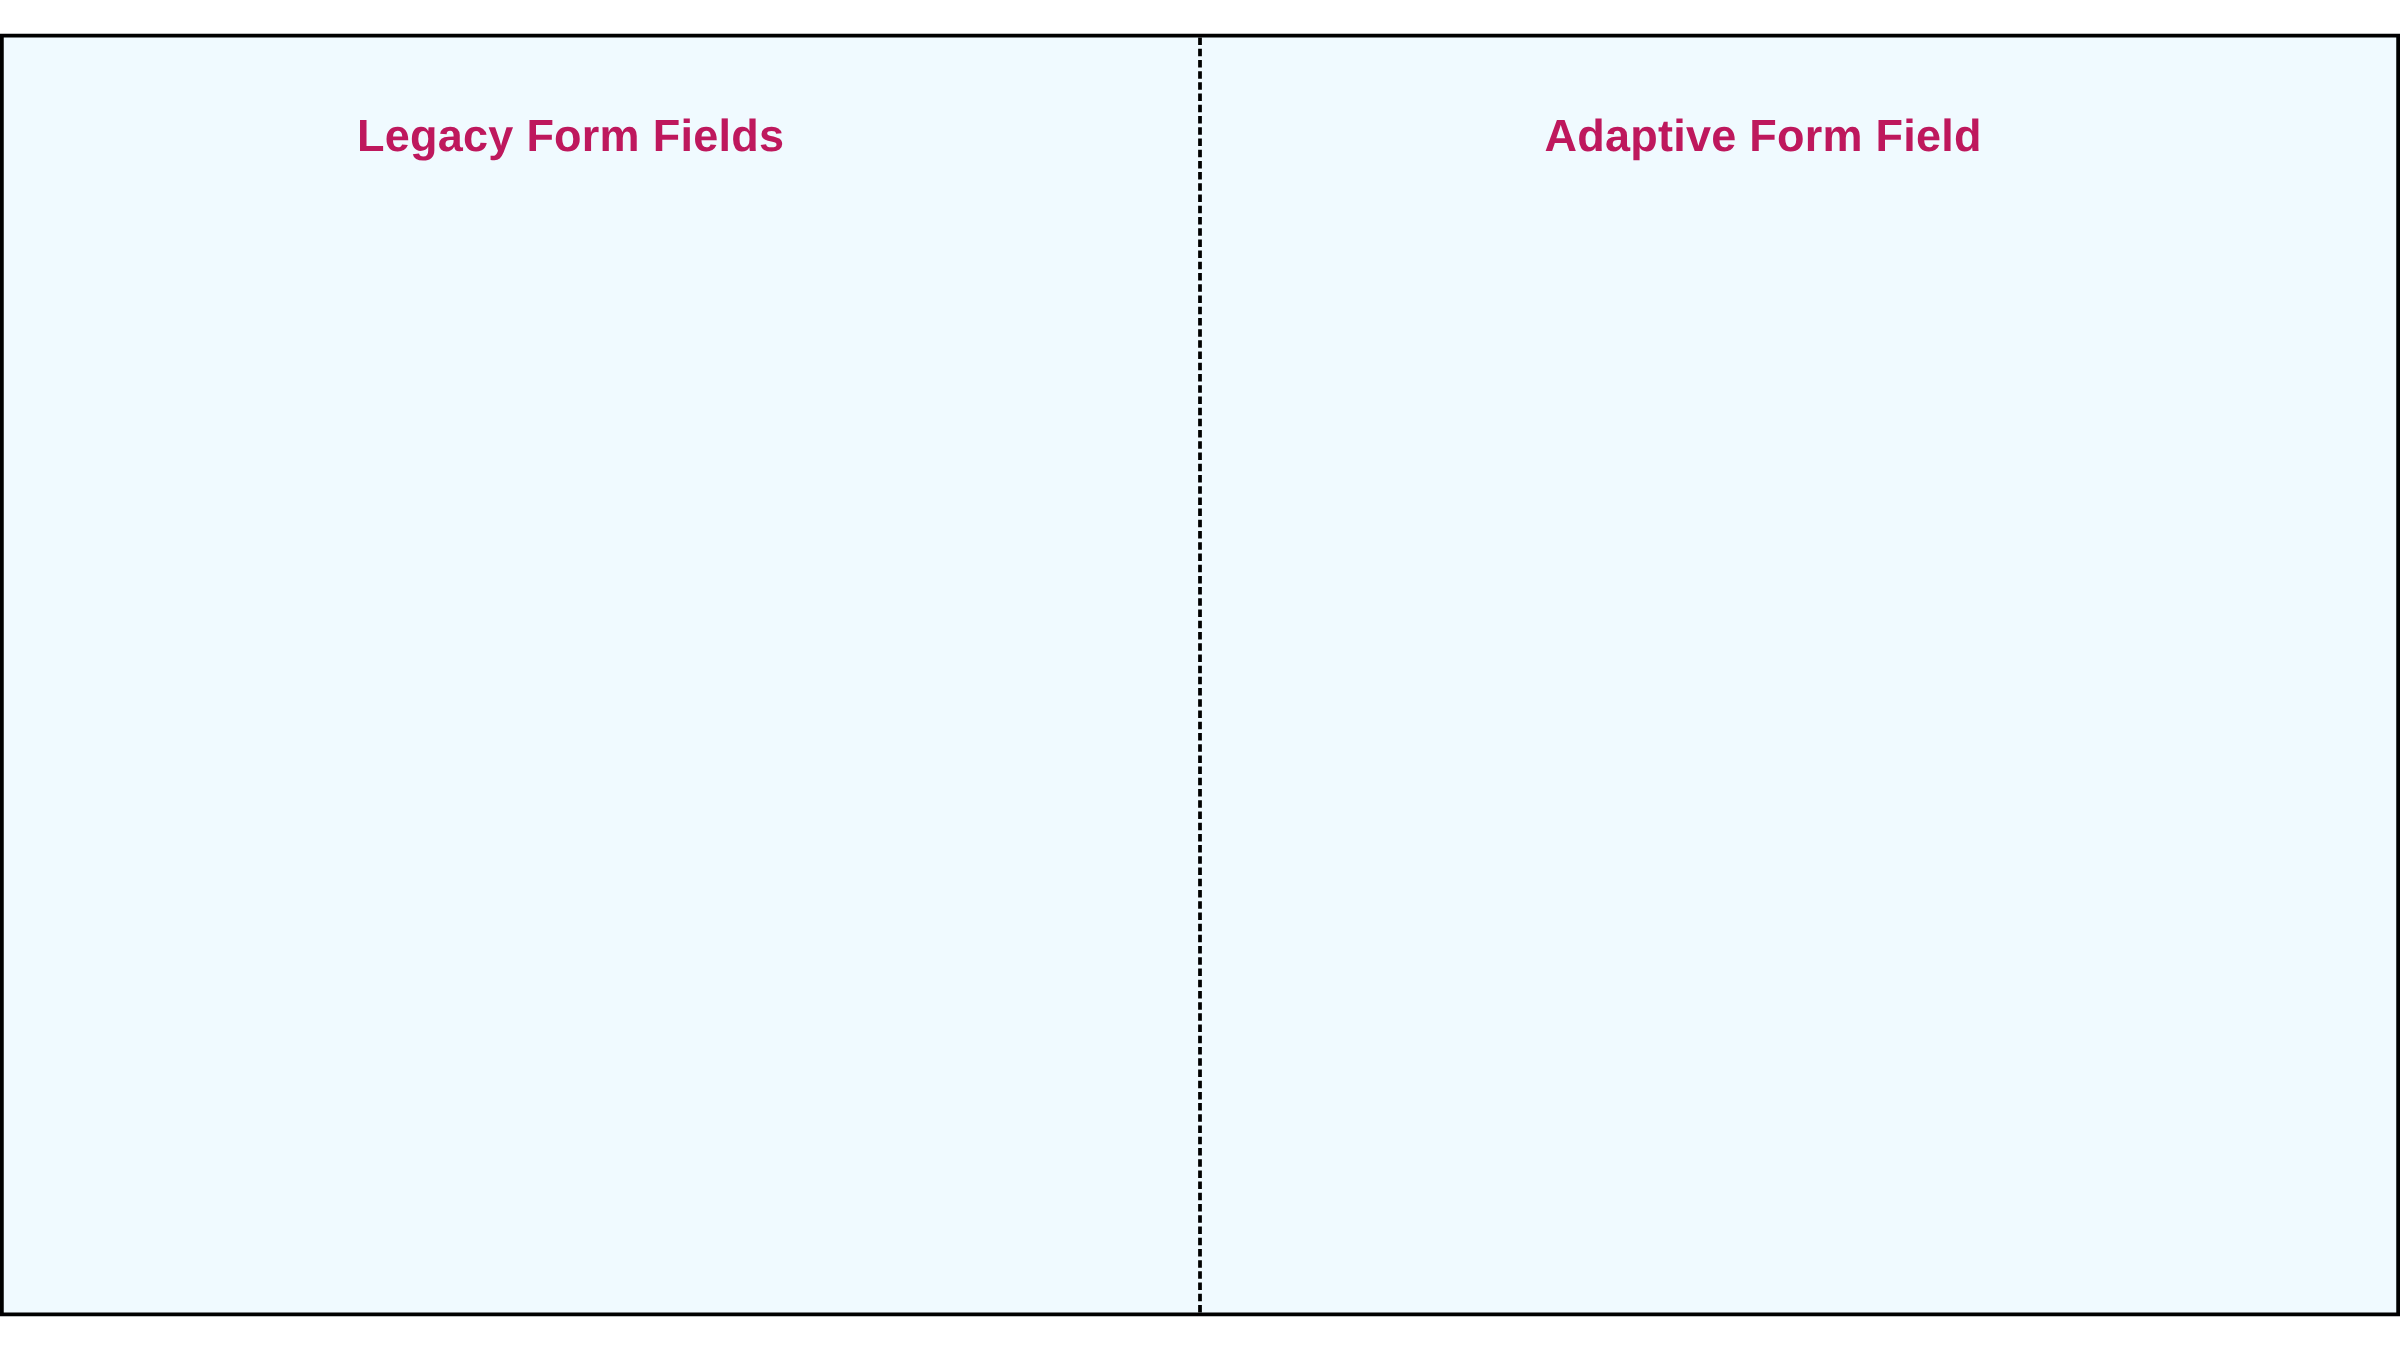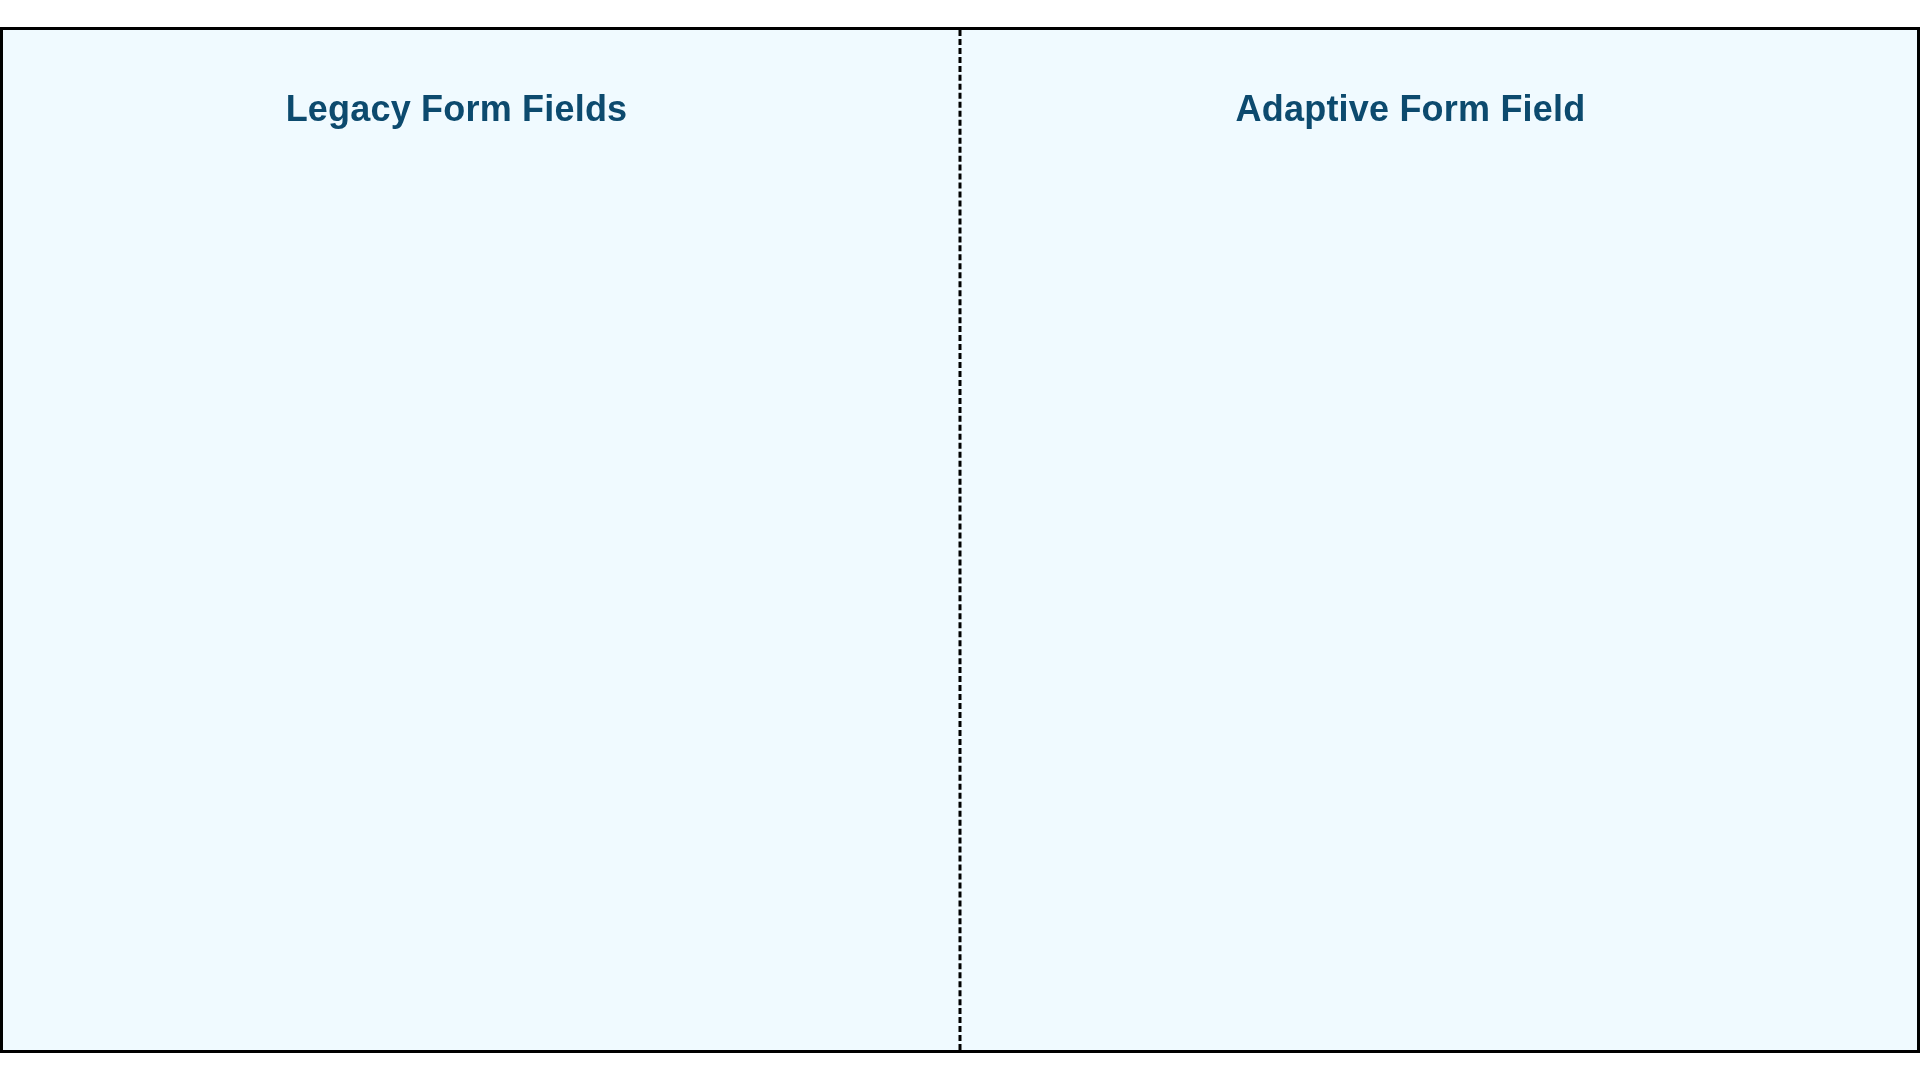--- a/index.html
+++ b/index.html
@@ -41,21 +41,21 @@
       width: 0;
       border-left: 3px dashed #000000;
       pointer-events: none;
     }
     .panel-title {
       width: 100%;
       text-align: center;
       margin-top: 58px;
       font-size: 36px;
       font-weight: 700;
-      color: #0c4a6e;
+      color: #be185d;
       letter-spacing: 0.2px;
     }
     .panel-title.left {
       padding-right: 50px;
     }
     .panel-title.right {
       padding-left: 0px;
       padding-right: 56px;
     }
   </style>

